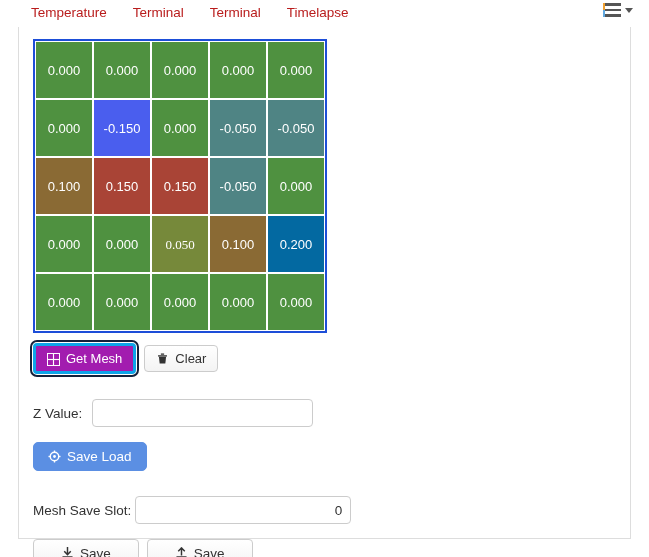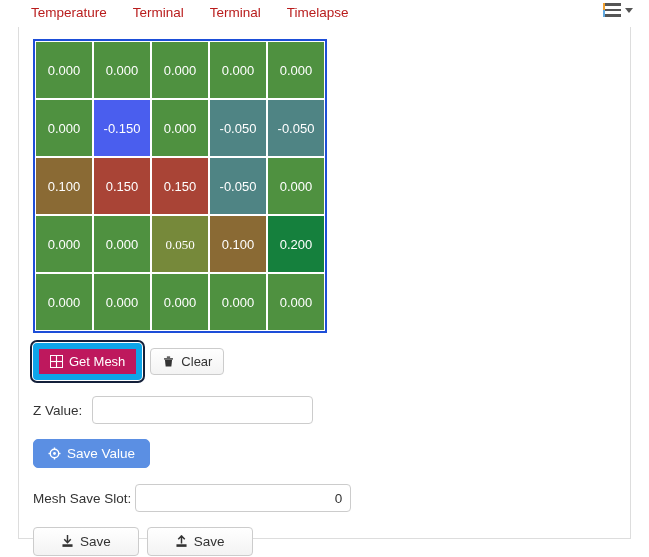--- a/index.html
+++ b/index.html
@@ -157,44 +157,45 @@
     gap: 6px;
     cursor: pointer;
     white-space: nowrap;
   }
   .btn-default {
     background: linear-gradient(#ffffff, #f3f3f3);
     border: 1px solid #cccccc;
     color: #333333;
   }
   .btn-primary {
-    background: #be185d;
-    border: 6px solid #0ea5e9;
+    background: #a21caf;
+    border: 3px solid #0ea5e9;
     color: #ffffff;
     outline: 2px solid #14203a;
     outline-offset: 1px;
+    align-items: flex-end;
   }
   .btn-save-value {
     background: #5b8fe3;
     border: 1px solid #5b8fe3;
     color: #ffffff;
     padding: 6px 14px;
     font-size: 13.5px;
     border-radius: 5px;
   }
 
   
   .ico { display: inline-block; width: 13px; height: 13px; flex: none; }
   .ico svg { display: block; width: 100%; height: 100%; }
 
   
   .form-row {
     display: flex;
     align-items: center;
-    margin-top: 16px;
+    margin-top: 25px;
   }
   .form-label {
     font-size: 13.5px;
     color: #333333;
     white-space: nowrap;
     padding-right: 2px;
   }
   .txt-input {
     box-sizing: border-box;
     height: 28px;
@@ -253,21 +254,21 @@
             <div class="mesh-cell" style="background: rgb(79, 132, 132);">-0.050</div>
             <div class="mesh-cell" style="background: rgb(138, 106, 52);">0.100</div>
             <div class="mesh-cell" style="background: rgb(169, 68, 54);">0.150</div>
             <div class="mesh-cell" style="background: rgb(169, 68, 54);">0.150</div>
             <div class="mesh-cell" style="background: rgb(79, 132, 132);">-0.050</div>
             <div class="mesh-cell" style="background: rgb(79, 145, 64);">0.000</div>
             <div class="mesh-cell" style="background: rgb(79, 145, 64);">0.000</div>
             <div class="mesh-cell" style="background: rgb(79, 145, 64);">0.000</div>
             <div class="mesh-cell" style="background: rgb(118, 137, 58); font-family: Liberation Serif, serif;">0.050</div>
             <div class="mesh-cell" style="background: rgb(138, 106, 52);">0.100</div>
-            <div class="mesh-cell" style="background: #15803d;">0.200</div>
+            <div class="mesh-cell" style="background: #0369a1;">0.200</div>
             <div class="mesh-cell" style="background: rgb(79, 145, 64);">0.000</div>
             <div class="mesh-cell" style="background: rgb(79, 145, 64);">0.000</div>
             <div class="mesh-cell" style="background: rgb(79, 145, 64);">0.000</div>
             <div class="mesh-cell" style="background: rgb(79, 145, 64);">0.000</div>
             <div class="mesh-cell" style="background: rgb(79, 145, 64);">0.000</div>
           </div>
       </div>
 
       
       <div class="btn-row">
@@ -306,21 +307,21 @@
           <span class="ico">
             <svg viewBox="0 0 16 16">
                 <circle cx="8" cy="8" r="5.2" fill="none" stroke="#ffffff" stroke-width="1.7"></circle>
                 <circle cx="8" cy="8" r="1.7" fill="#ffffff"></circle>
                 <line x1="8" y1="0.6" x2="8" y2="3.2" stroke="#ffffff" stroke-width="1.7"></line>
                 <line x1="8" y1="12.8" x2="8" y2="15.4" stroke="#ffffff" stroke-width="1.7"></line>
                 <line x1="0.6" y1="8" x2="3.2" y2="8" stroke="#ffffff" stroke-width="1.7"></line>
                 <line x1="12.8" y1="8" x2="15.4" y2="8" stroke="#ffffff" stroke-width="1.7"></line>
               </svg>
           </span>
-          <span>Save Value</span>
+          <span>Save Load</span>
         </div>
       </div>
 
       
       <div class="form-row">
         <span class="form-label">Mesh Save Slot:</span>
         <input class="txt-input" id="mesh-slot-input" type="text" value="0" style="">
       </div>
 
       

